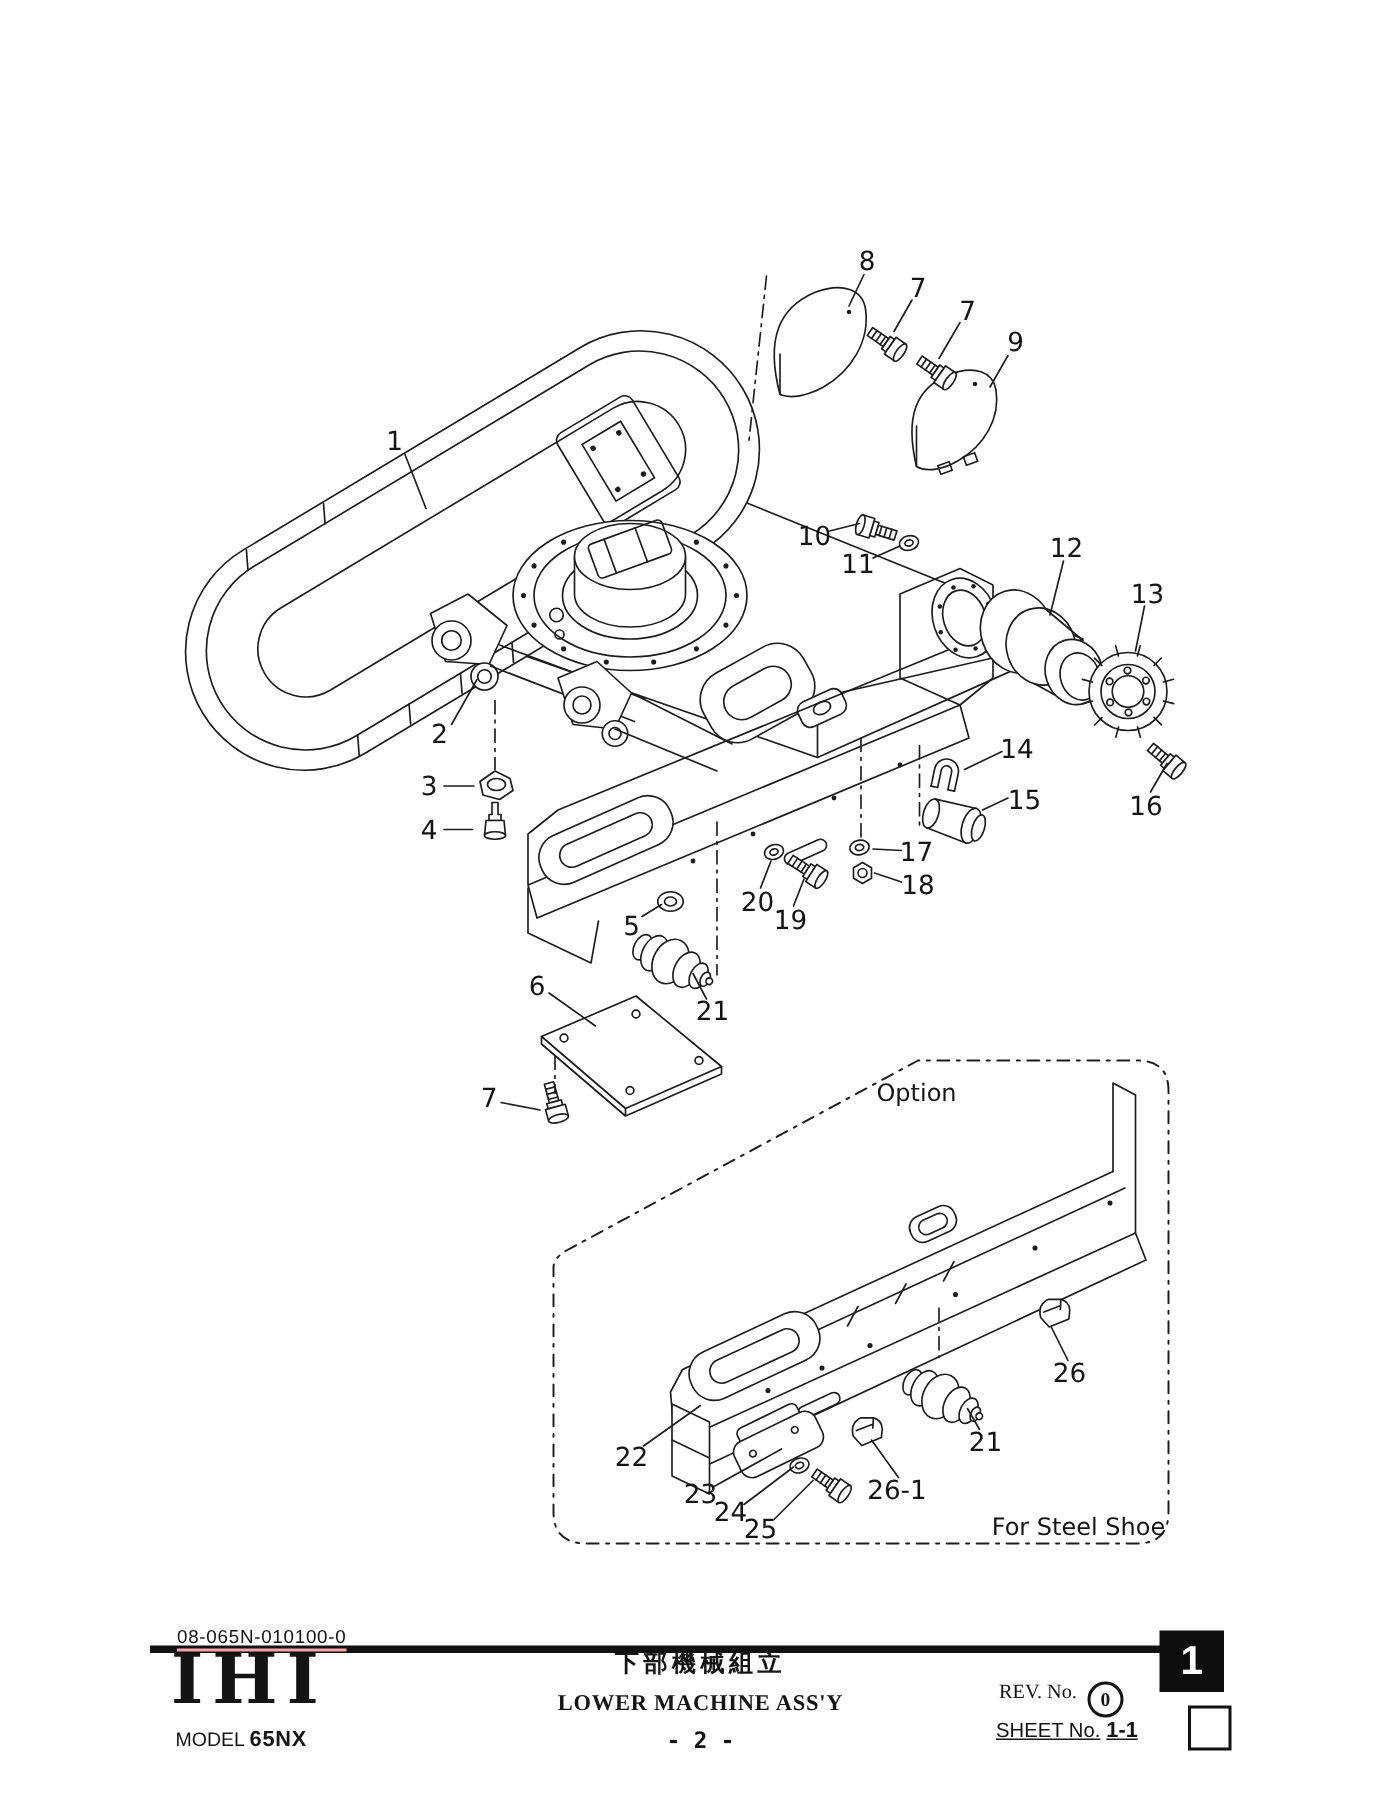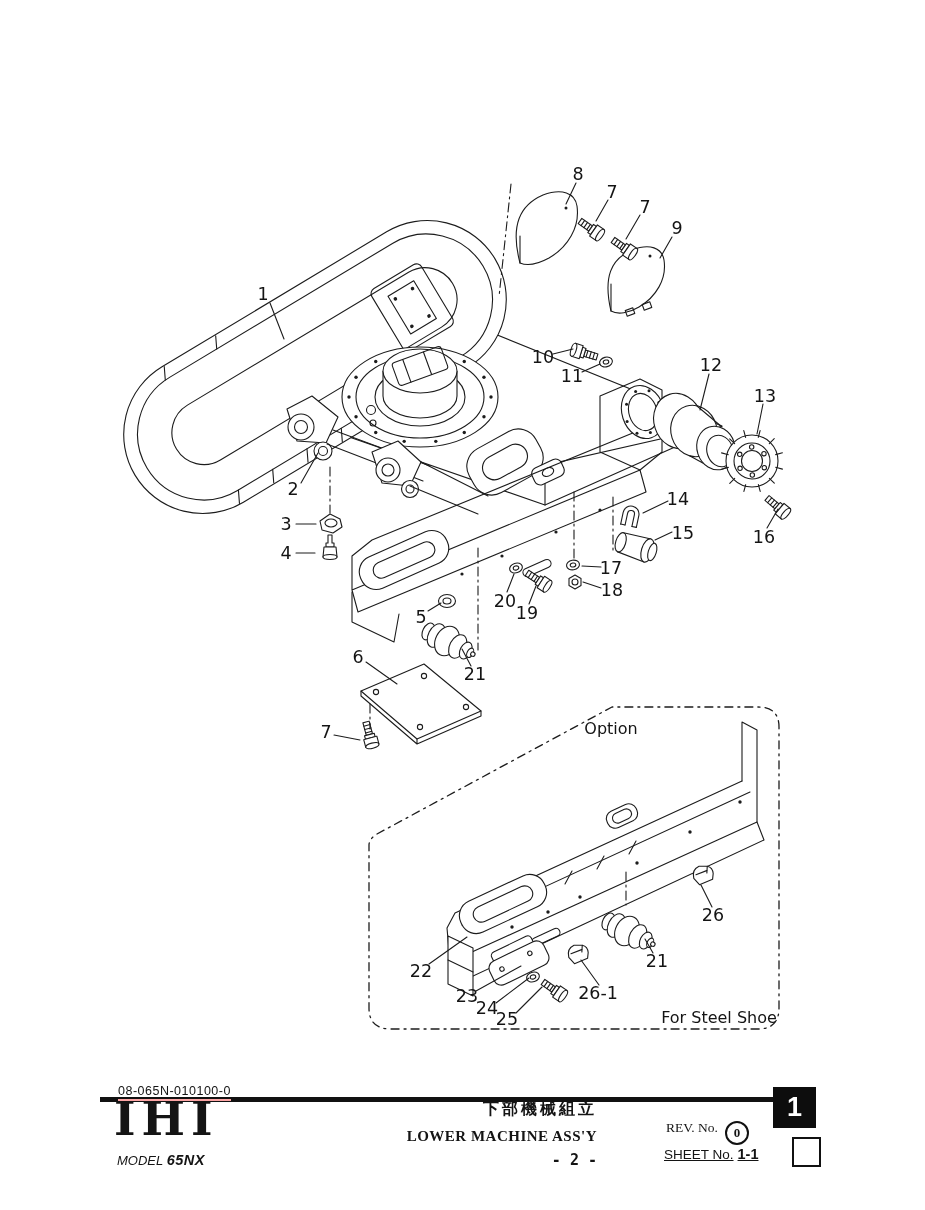--- a/index.html
+++ b/index.html
@@ -13,23 +13,23 @@
   .boxdash{stroke-dasharray:8 5 2 5;stroke-width:1.3;}
   .num{font-family:"DejaVu Sans",sans-serif;font-size:17.5px;fill:#141414;}
   .dlabel{font-family:"DejaVu Sans",sans-serif;font-size:16px;fill:#141414;}
   
   #titleblock{position:absolute;left:0;top:1080px;width:925px;height:130px;}
   .rule{position:absolute;left:100px;top:17px;width:677px;height:5px;background:#111;}
   .docnum{position:absolute;left:118px;top:4px;font-size:12.5px;letter-spacing:.5px;
           border-bottom:2px solid #fca5a5;padding-bottom:1px;}
   .brand{position:absolute;left:114px;top:16px;font-family:"DejaVu Serif","Liberation Serif",serif;
          font-weight:800;font-size:46px;letter-spacing:6px;line-height:1;}
-  .model{position:absolute;left:117px;top:72px;font-size:13px;font-style:italic;}
+  .model{position:absolute;left:117px;top:72px;font-size:13px;}
   .model b{font-size:14.5px;letter-spacing:.5px;}
-  .ctr{position:absolute;left:337px;top:19px;width:260px;text-align:right;}
+  .ctr{position:absolute;left:337px;top:19px;width:260px;text-align:center;}
   .jp{font-size:16px;font-weight:bold;letter-spacing:3px;}
   .en{font-family:Liberation Serif, serif;font-weight:bold;font-size:15px;
       letter-spacing:.5px;margin-top:8px;}
   .pg{font-family:"DejaVu Sans Mono","Liberation Mono",monospace;font-weight:bold;font-size:15px;margin-top:6px;}
   .revrow{position:absolute;left:666px;top:40px;font-size:13.5px;white-space:nowrap;font-family:Liberation Serif, serif;}
   .revcircle{display:inline-block;width:20px;height:20px;border:2px solid #111;border-radius:50%;
              text-align:center;line-height:20px;font-size:13px;font-weight:bold;margin-left:7px;
              vertical-align:-5px;}
   .sheetrow{position:absolute;left:664px;top:66px;font-size:13.5px;white-space:nowrap;text-decoration:underline;}
   .sheetrow b{font-size:14.5px;margin-left:4px;}

